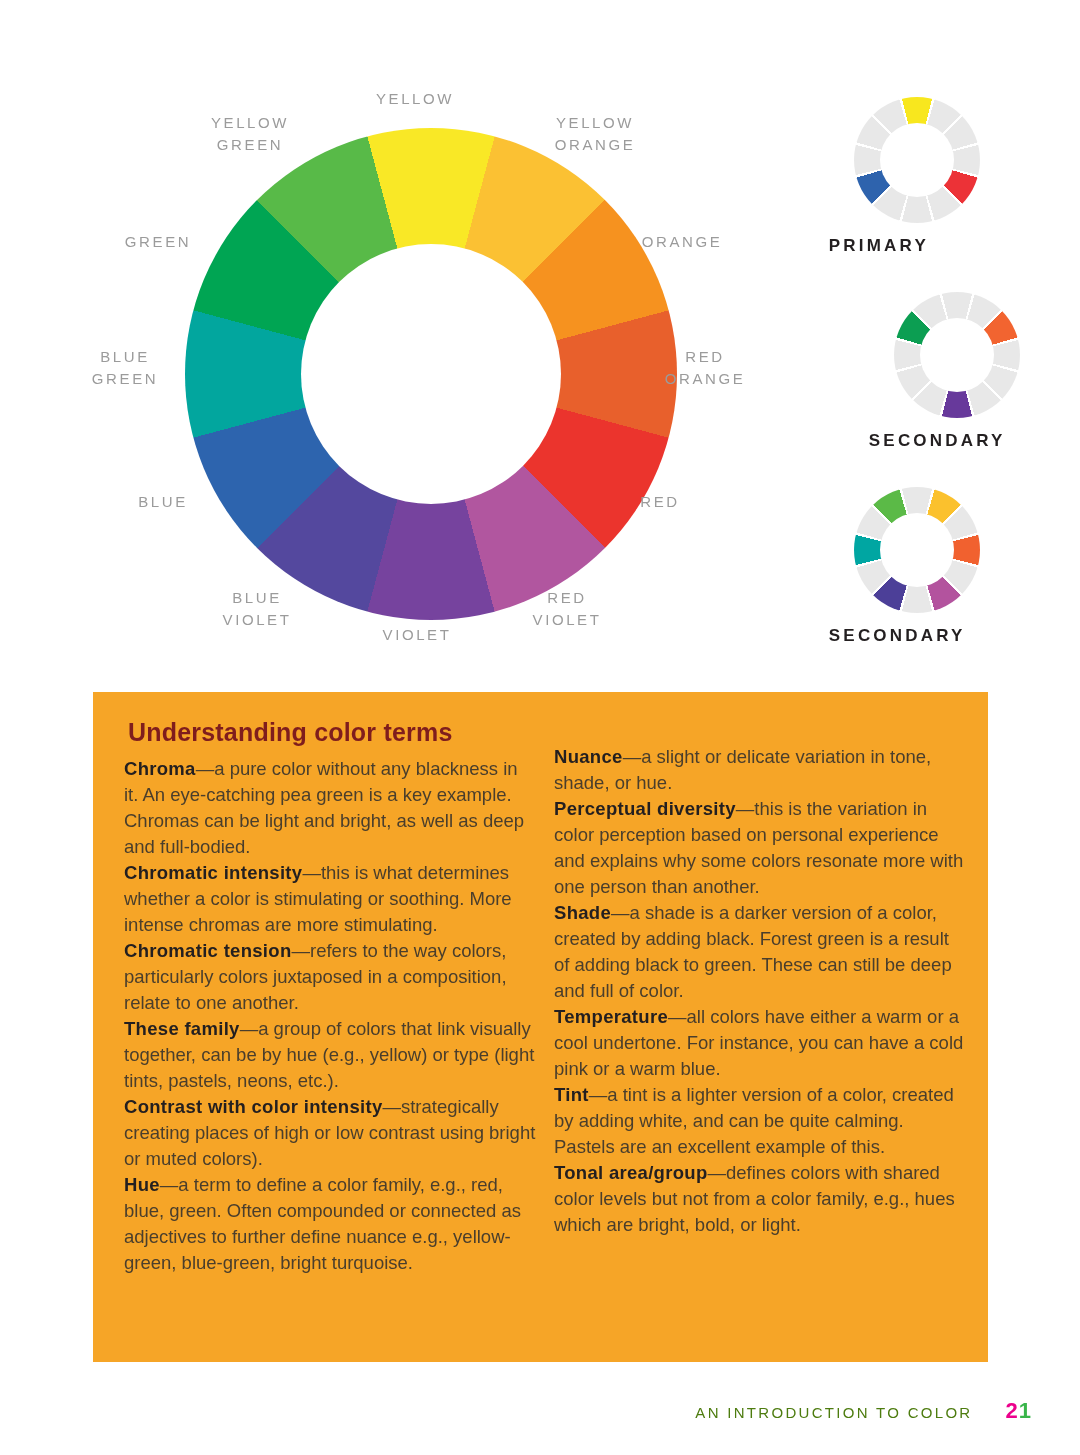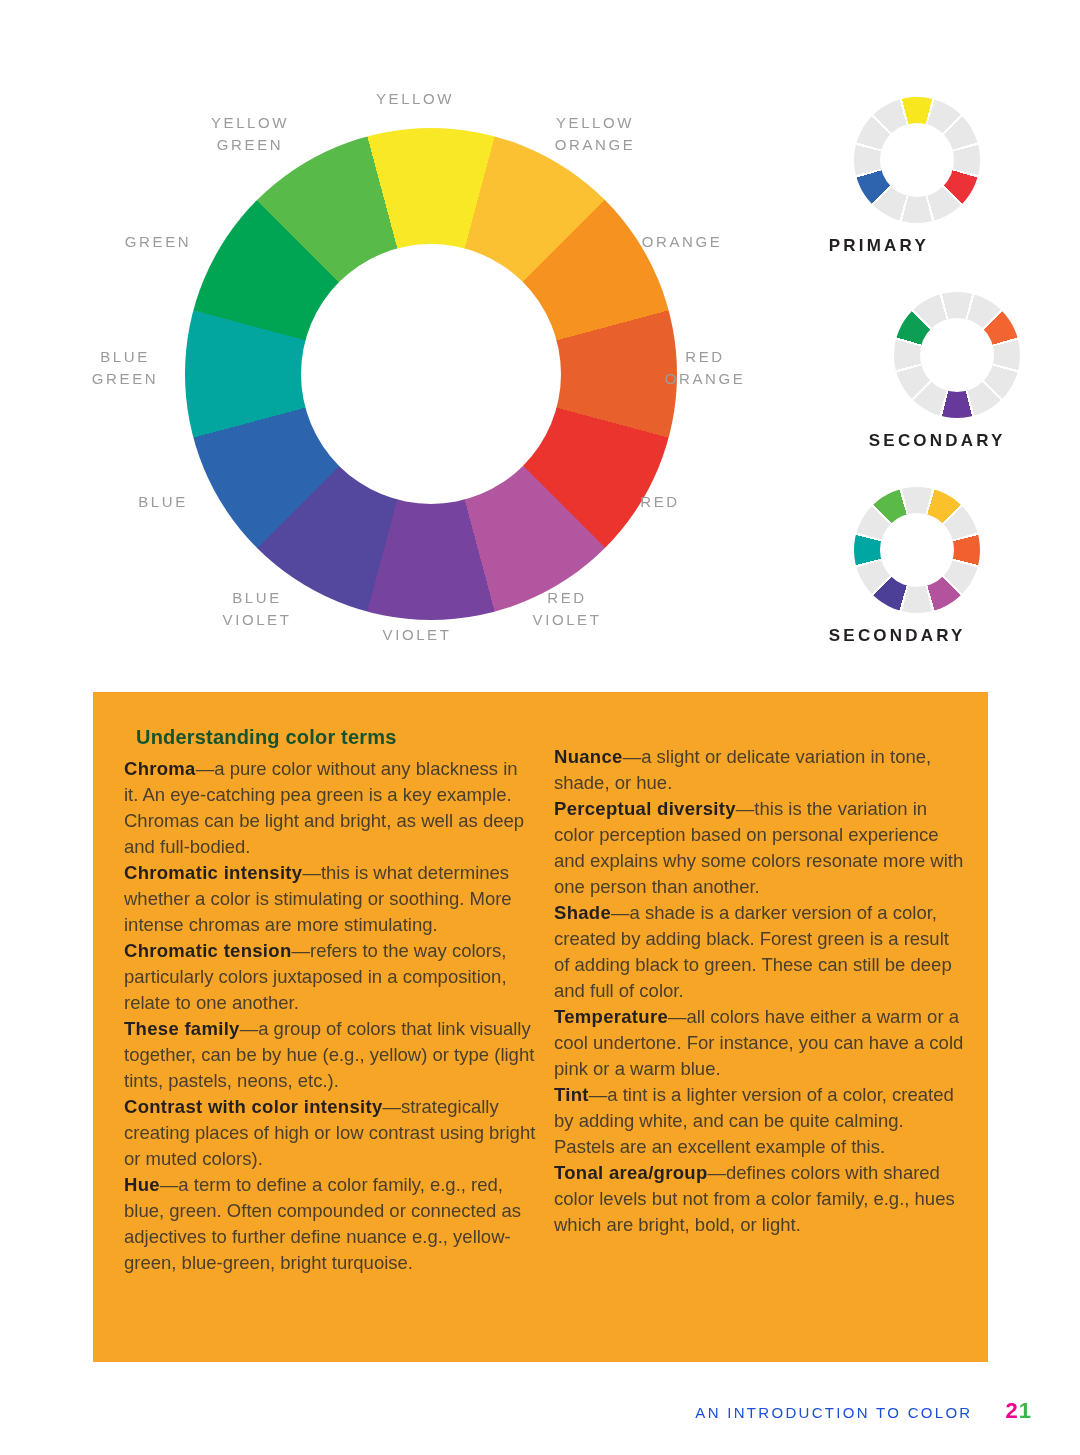--- a/index.html
+++ b/index.html
@@ -31,38 +31,38 @@
     border-radius:50%; background:#ffffff;
   }
   .mini-label {
     position:absolute; top:139px; width:140%; left:-20%; text-align:left;
     font-size:17px; letter-spacing:3.2px; color:#231F20; font-weight:600;
   }
 
   
   .terms-box { position:absolute; left:93px; top:692px; width:895px; height:670px; }
   .terms-heading {
-    position:absolute; left:31px; top:22px; margin:12px;
-    font-size:20px; font-weight:700; color:#14532d; letter-spacing:0.2px;
+    position:absolute; left:31px; top:22px; margin:4px;
+    font-size:25px; font-weight:700; color:#7f1d1d; letter-spacing:0.2px;
   }
   .col {
     position:absolute; width:412px; font-size:18.5px; line-height:26px;
     color:#4A3E2C;
   }
   .col-left  { left:31px;  top:64px; }
   .col-right { left:461px; top:52px; }
   .col p { margin:0; }
   .col b { color:#231F20; font-weight:700; letter-spacing:0.3px; }
 
   
   .footer {
     position:absolute; right:48px; top:1398px;
     display:flex; align-items:baseline; gap:33px;
   }
-  .footer-title { font-size:15px; letter-spacing:2.3px; color:#1d4ed8; }
+  .footer-title { font-size:15px; letter-spacing:2.3px; color:#4d7c0f; }
   .page-num { font-size:22px; font-weight:700; letter-spacing:1px; }
 </style>
 </head>
 <body>
 
 <div class="page">
 
   <div>
     <div class="wheel" id="big-wheel" style="background: conic-gradient(from -15deg, rgb(249, 232, 38) 0deg, rgb(249, 232, 38) 30deg, rgb(251, 193, 51) 30deg, rgb(251, 193, 51) 60deg, rgb(246, 146, 31) 60deg, rgb(246, 146, 31) 90deg, rgb(232, 96, 44) 90deg, rgb(232, 96, 44) 120deg, rgb(235, 52, 45) 120deg, rgb(235, 52, 45) 150deg, rgb(177, 86, 159) 150deg, rgb(177, 86, 159) 180deg, rgb(118, 67, 158) 180deg, rgb(118, 67, 158) 210deg, rgb(84, 72, 158) 210deg, rgb(84, 72, 158) 240deg, rgb(45, 100, 174) 240deg, rgb(45, 100, 174) 270deg, rgb(2, 166, 158) 270deg, rgb(2, 166, 158) 300deg, rgb(0, 165, 83) 300deg, rgb(0, 165, 83) 330deg, rgb(88, 186, 72) 330deg, rgb(88, 186, 72) 360deg);"></div>
     <div class="wheel-hole"></div>

